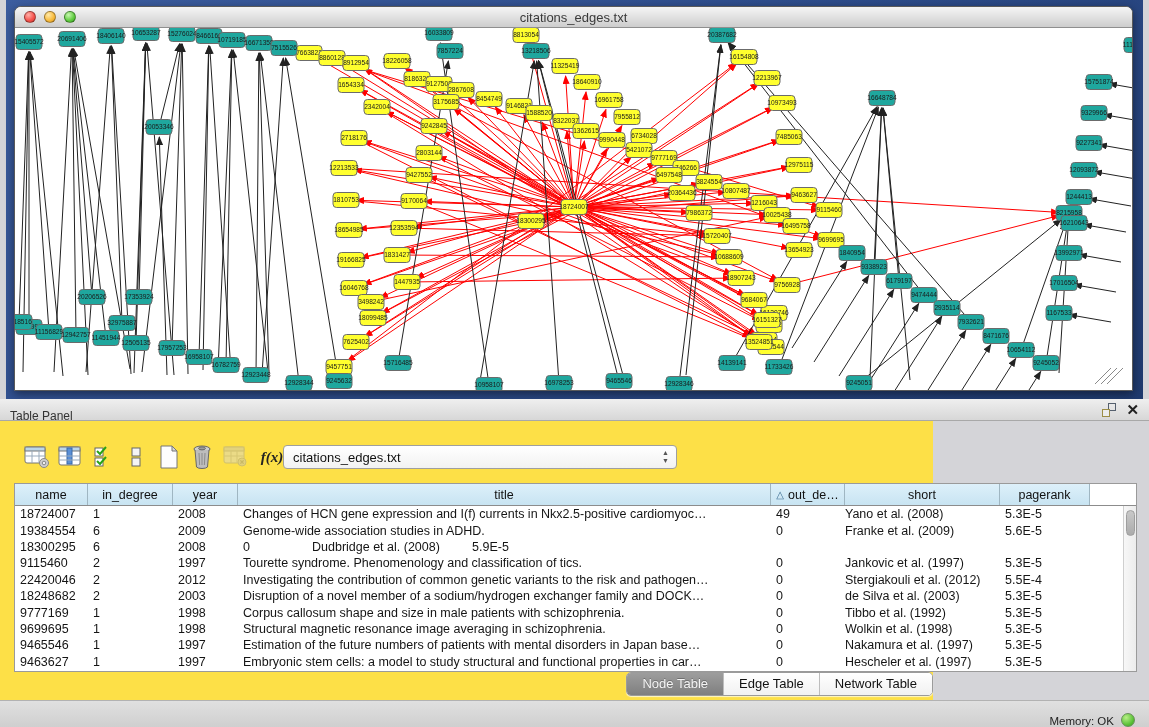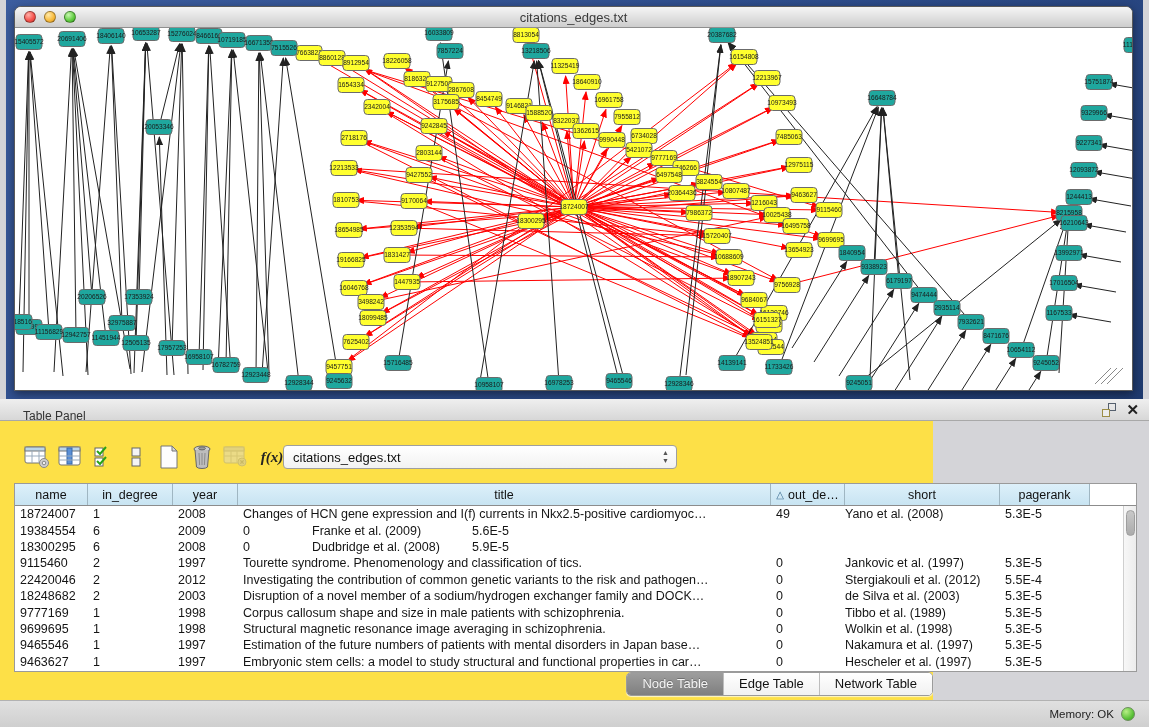--- a/index.html
+++ b/index.html
@@ -23,21 +23,21 @@
   .light.yel { background:radial-gradient(circle at 35% 30%, #ffe9a8, #f7b93a 60%, #cf9022); }
   .light.grn { background:radial-gradient(circle at 35% 30%, #c8f7b0, #5ecb3e 60%, #3d9e27); }
   .canvas { position:relative; width:100%; height:362px; background:#fff; overflow:hidden;
     border-radius:0; }
   .canvas svg { display:block; }
 
   
   .tp-header { position:absolute; left:0; top:399px; width:1149px; height:22px;
     background:linear-gradient(#efefef,#d7d7d7); border-bottom:1px solid #a8a8a8;
     display:flex; align-items:center; }
-  .tp-header .tp-title { font-size:12px; color:#333; padding-left:23px; flex:1;margin-top:12px; }
+  .tp-header .tp-title { font-size:12px; color:#333; padding-left:10px; flex:1;margin-top:12px; }
   .tp-header .tp-btns { display:flex; align-items:center; gap:10px; padding-right:10px; }
   .float-ic { position:relative; width:14px; height:14px; display:inline-block; }
   .float-ic .sq1 { position:absolute; right:0; top:0; width:8px; height:8px; border:1px solid #55606e; }
   .float-ic .sq2 { position:absolute; left:0; bottom:0; width:8px; height:8px; border:1px solid #9c8d46; background:#ececec; }
   .close-ic { font-size:15px; font-weight:bold; color:#222; line-height:14px; cursor:default; }
 
   .tp-body { position:absolute; left:0; top:421px; width:933px; height:279px;
     background:#fde047; }
 
   .toolbar { position:absolute; left:22px; top:20px; height:32px; display:flex; align-items:center; }
@@ -74,21 +74,21 @@
   .tabgroup { display:flex; border:1px solid #9b9b9b; border-radius:5px; overflow:hidden;
     background:#fff; box-shadow:0 1px 1px rgba(255,255,255,.7); }
   .tab { font-size:13px; padding:3px 15px 4px; color:#111; background:linear-gradient(#ffffff,#f1f1f1);
     border-right:1px solid #bdbdbd; }
   .tab:last-child { border-right:none; }
   .tab.selected { background:linear-gradient(#9d9d9d,#7f7f7f); color:#f4f4f4;
     text-shadow:0 -1px 0 rgba(0,0,0,.25); }
 
   .statusbar { position:absolute; left:0; top:700px; width:1149px; height:27px;
     background:linear-gradient(#e0e0e0,#cfcfcf); border-top:1px solid #b2b2b2;
-    display:flex; align-items:center; justify-content:flex-end; }
+    display:flex; align-items:flex-end; justify-content:flex-end; }
   .mem-label { font-size:11.5px; color:#222; margin-right:7px; }
   .mem-dot { width:14px; height:14px; border-radius:50%; margin-right:14px;
     background:radial-gradient(circle at 35% 30%, #b8ef86, #57bf35 65%, #3d9e27);
     border:1px solid #6a8f5a; }
 </style>
 </head>
 <body>
 
 <div class="desktop">
   <div class="frame">
@@ -928,20 +928,21 @@
           <div class="td" style="width: 65px;">2008</div>
           <div class="td" style="width: 533px;">Changes of HCN gene expression and I(f) currents in Nkx2.5-positive cardiomyoc…</div>
           <div class="td" style="width: 74px;">49</div>
           <div class="td center" style="width: 155px;">Yano et al. (2008)</div>
           <div class="td" style="width: 90px;">5.3E-5</div>
         </div>
         <div class="tr">
           <div class="td" style="width: 73px;">19384554</div>
           <div class="td" style="width: 85px;">6</div>
           <div class="td" style="width: 65px;">2009</div>
+          <div class="td" style="width: 533px;">Genome-wide association studies in ADHD.</div>
           <div class="td" style="width: 74px;">0</div>
           <div class="td center" style="width: 155px;">Franke et al. (2009)</div>
           <div class="td" style="width: 90px;">5.6E-5</div>
         </div>
         <div class="tr">
           <div class="td" style="width: 73px;">18300295</div>
           <div class="td" style="width: 85px;">6</div>
           <div class="td" style="width: 65px;">2008</div>
           <div class="td" style="width: 74px;">0</div>
           <div class="td center" style="width: 155px;">Dudbridge et al. (2008)</div>
@@ -973,21 +974,21 @@
           <div class="td" style="width: 74px;">0</div>
           <div class="td center" style="width: 155px;">de Silva et al. (2003)</div>
           <div class="td" style="width: 90px;">5.3E-5</div>
         </div>
         <div class="tr">
           <div class="td" style="width: 73px;">9777169</div>
           <div class="td" style="width: 85px;">1</div>
           <div class="td" style="width: 65px;">1998</div>
           <div class="td" style="width: 533px;">Corpus callosum shape and size in male patients with schizophrenia.</div>
           <div class="td" style="width: 74px;">0</div>
-          <div class="td center" style="width: 155px;">Tibbo et al. (1989)</div>
+          <div class="td center" style="width: 155px;">Tibbo et al. (1992)</div>
           <div class="td" style="width: 90px;">5.3E-5</div>
         </div>
         <div class="tr">
           <div class="td" style="width: 73px;">9699695</div>
           <div class="td" style="width: 85px;">1</div>
           <div class="td" style="width: 65px;">1998</div>
           <div class="td" style="width: 533px;">Structural magnetic resonance image averaging in schizophrenia.</div>
           <div class="td" style="width: 74px;">0</div>
           <div class="td center" style="width: 155px;">Wolkin et al. (1998)</div>
           <div class="td" style="width: 90px;">5.3E-5</div>

